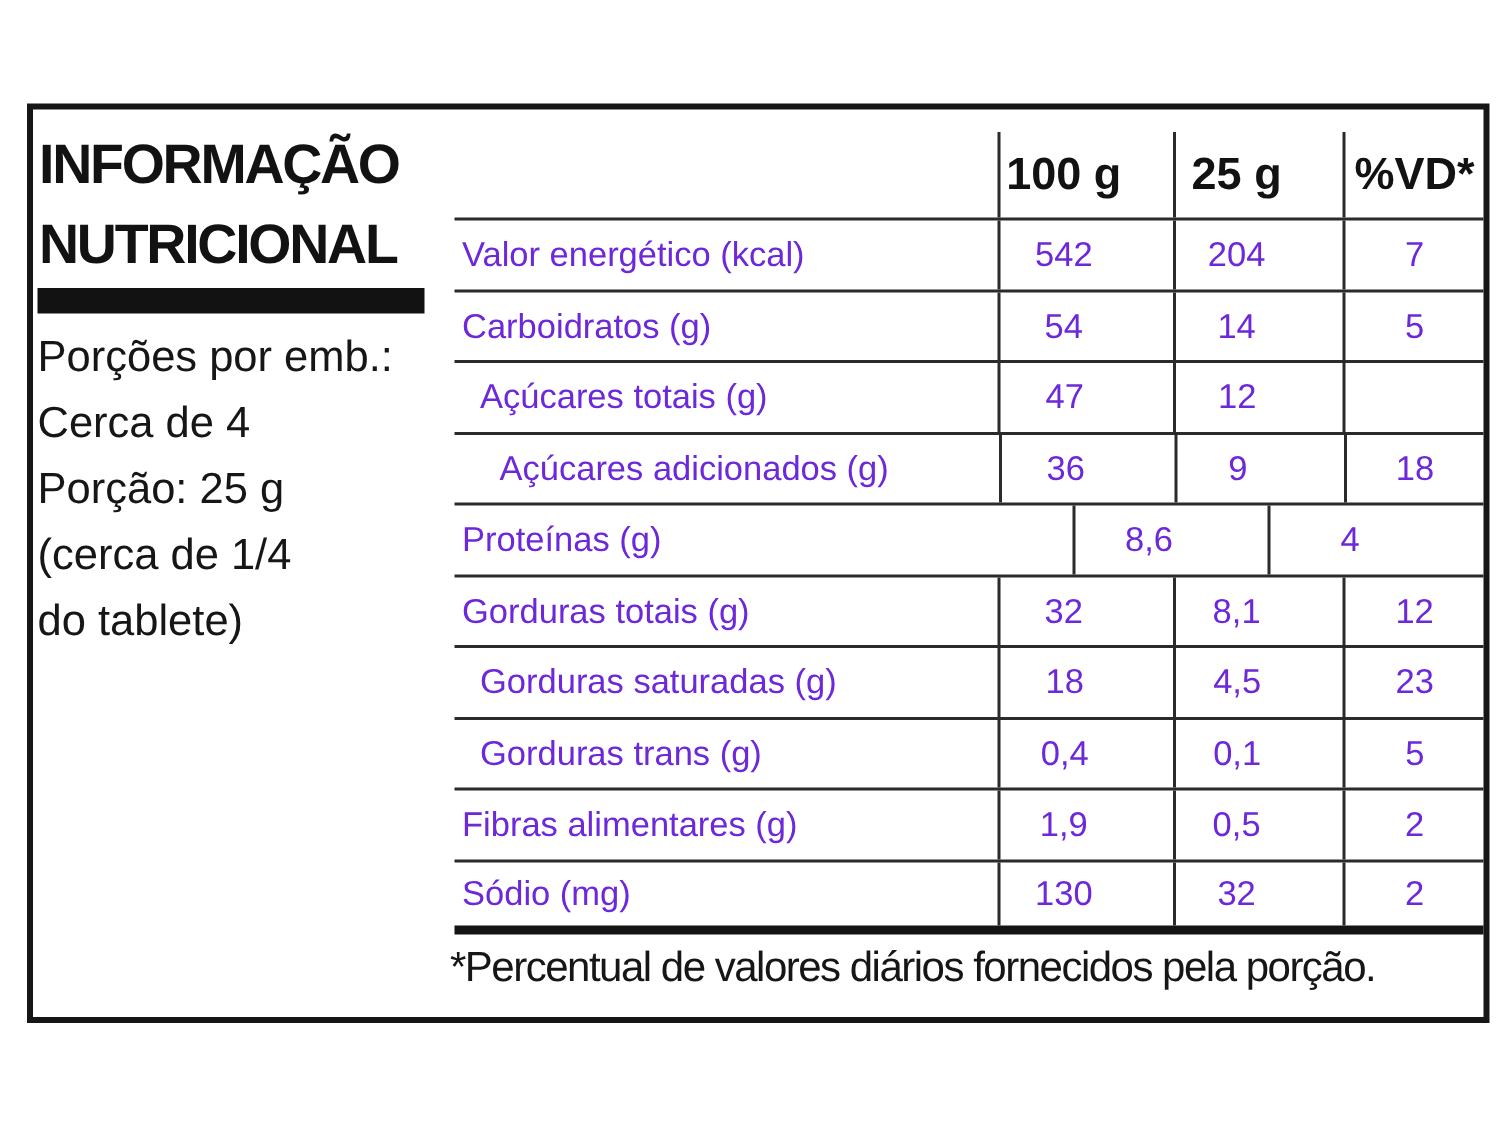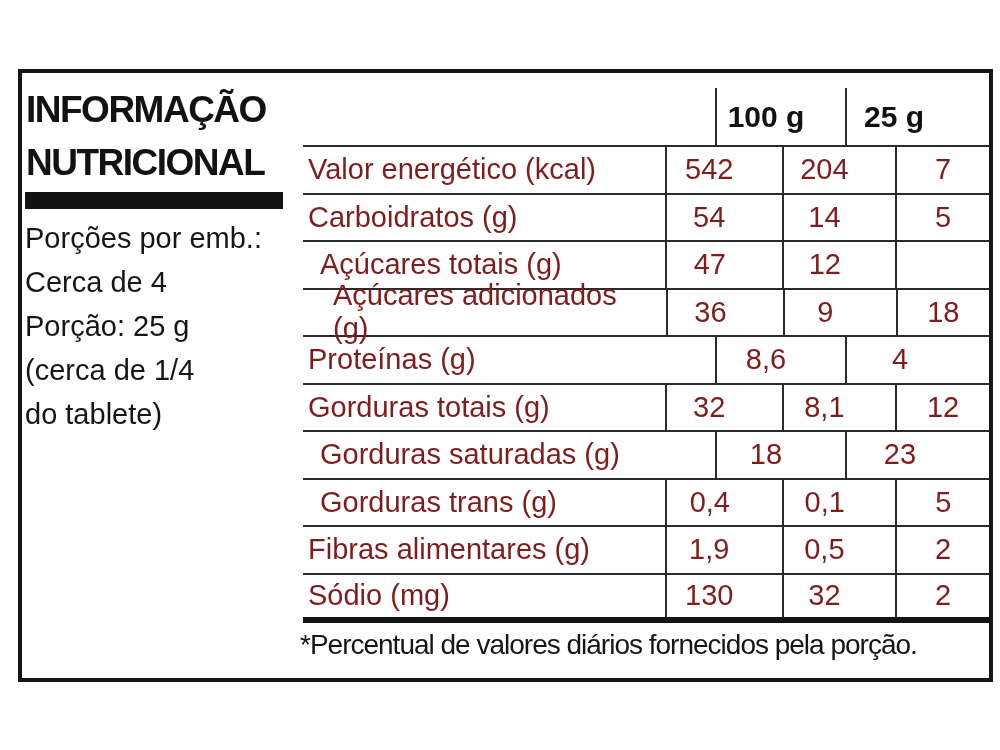--- a/index.html
+++ b/index.html
@@ -23,21 +23,21 @@
   }
   .serving{
     position:absolute;left:25px;top:216px;
     font-size:29px;line-height:44px;color:#161616;white-space:nowrap;
   }
   
   .table{position:absolute;left:303px;top:88px;width:686px;}
   .trow{display:flex;box-sizing:border-box;height:47.5px;border-top:2px solid #2b2b2b;gap:30px;}
   .trow.thead{height:57px;border-top:none;}
   .trow.tlast{height:50px;border-bottom:6px solid #141414;}
-  .c{box-sizing:border-box;display:flex;align-items:center;font-size:29px;color:#7f1d1d;}
+  .c{box-sizing:border-box;display:flex;align-items:center;font-size:23px;color:#6d28d9;}
   .c-label{width:382px;padding-left:5px;}
   .c-label.ind1{padding-left:17px;}
   .c-label.ind2{padding-left:30px;}
   .c-val{justify-content:center;border-left:2px solid #2b2b2b;}
   .c-v1{width:100px;}
   .c-v2{width:96px;}
   .c-v3{width:108px;}
   .thead .c{font-weight:bold;font-size:30px;color:#121212;}
   
   .footnote{
@@ -66,20 +66,21 @@
     <div>(cerca de 1/4</div>
     <div>do tablete)</div>
   </div>
 
   <div class="table">
 
     <div class="trow thead">
       <div class="c c-label"></div>
       <div class="c c-val c-v1">100 g</div>
       <div class="c c-val c-v2">25 g</div>
+      <div class="c c-val c-v3">%VD*</div>
     </div>
 
     <div class="trow">
       <div class="c c-label">Valor energético (kcal)</div>
       <div class="c c-val c-v1">542</div>
       <div class="c c-val c-v2">204</div>
       <div class="c c-val c-v3">7</div>
     </div>
 
     <div class="trow">
@@ -112,20 +113,21 @@
     <div class="trow">
       <div class="c c-label">Gorduras totais (g)</div>
       <div class="c c-val c-v1">32</div>
       <div class="c c-val c-v2">8,1</div>
       <div class="c c-val c-v3">12</div>
     </div>
 
     <div class="trow">
       <div class="c c-label ind1">Gorduras saturadas (g)</div>
       <div class="c c-val c-v1">18</div>
+      <div class="c c-val c-v2">4,5</div>
       <div class="c c-val c-v3">23</div>
     </div>
 
     <div class="trow">
       <div class="c c-label ind1">Gorduras trans (g)</div>
       <div class="c c-val c-v1">0,4</div>
       <div class="c c-val c-v2">0,1</div>
       <div class="c c-val c-v3">5</div>
     </div>
 

